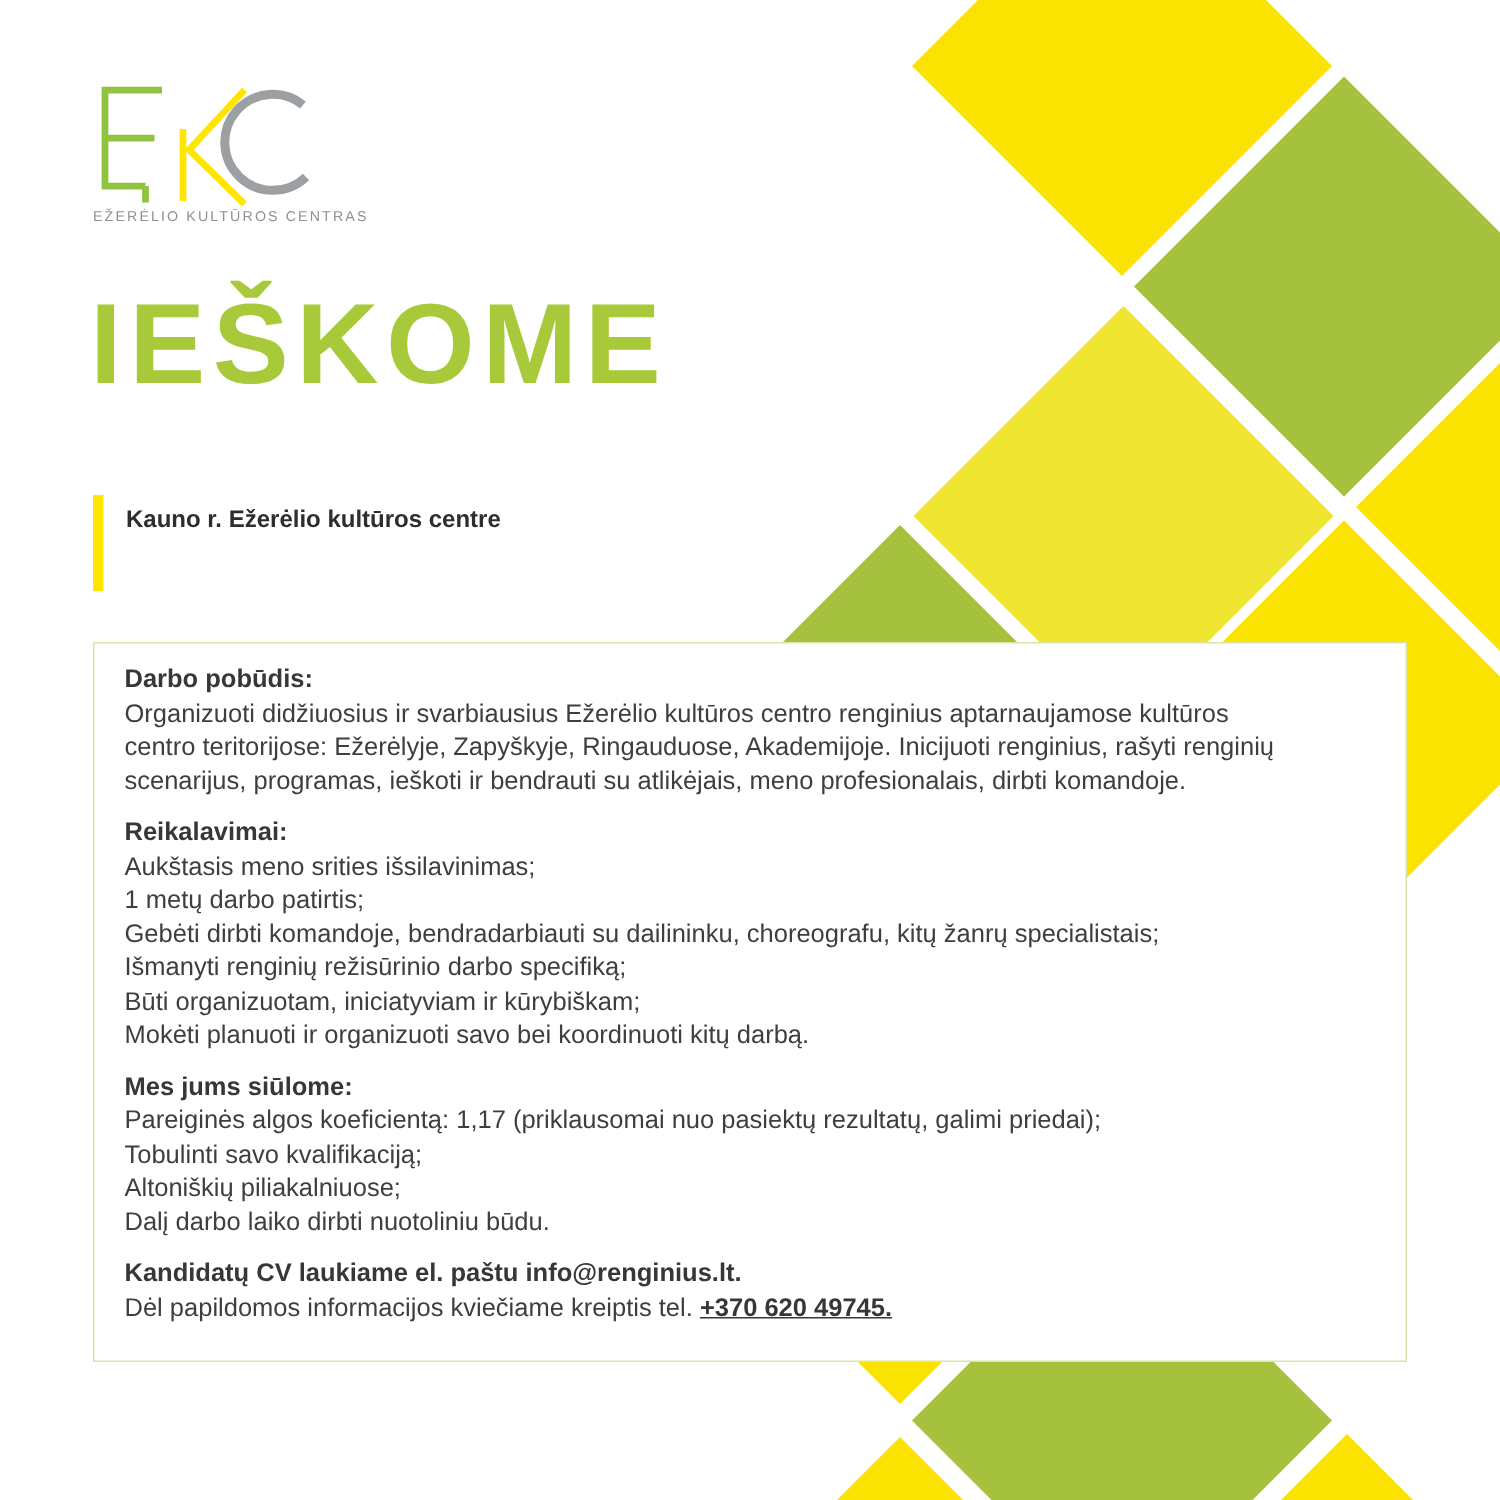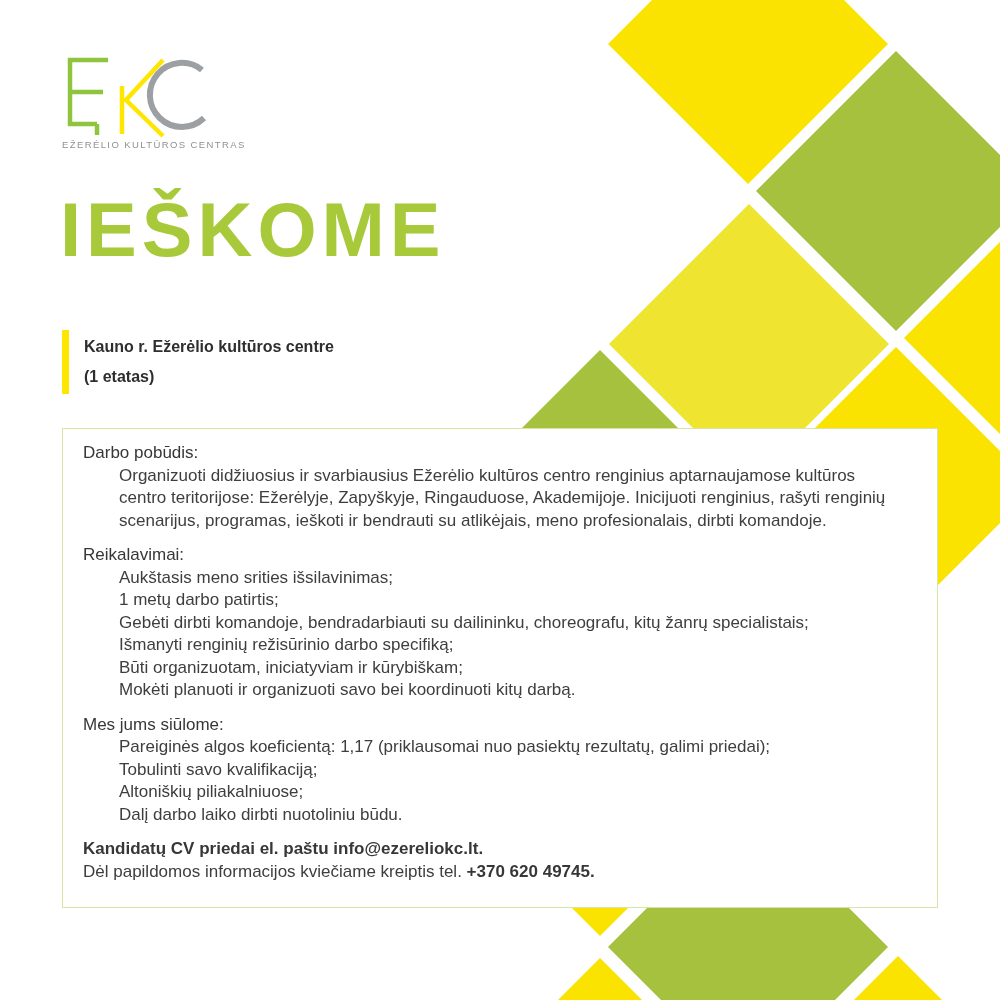--- a/index.html
+++ b/index.html
@@ -26,25 +26,25 @@
     background:#ffffff;
     border:1px solid #d9e5a4;
     box-sizing:border-box;
     z-index:2;
     padding:13px 20px;
     color:#3e3e3e;
     font-size:17px;
     line-height:22.5px;
   }
   .section{margin:0 0 12px 0;}
-  .section-title{font-weight:normal;color:#373737;}
-  .section-line{white-space:nowrap;margin-left:36px;}
+  .section-title{font-weight:bold;color:#373737;}
+  .section-line{white-space:nowrap;}
   .contact{margin:0;}
   .contact-bold{font-weight:bold;color:#373737;}
-  .phone{font-weight:bold;color:#373737;}
+  .phone{font-weight:bold;color:#373737;text-decoration:underline;}
 
   
   .logo{position:absolute;left:62px;top:56px;z-index:3;}
   .logo-sub{
     position:absolute;left:62px;top:139px;z-index:3;
     font-size:9.5px;letter-spacing:1.4px;color:#8f9193;font-weight:400;
   }
   
   .headline{
     position:absolute;left:60px;top:192px;z-index:3;
@@ -91,21 +91,20 @@
       <path d="M140,14 A32,32 0 1 0 142,62" fill="none" stroke="#9DA0A2" stroke-width="6"></path>
     </svg>
   </div>
   <div class="logo-sub">EŽERĖLIO KULTŪROS CENTRAS</div>
 
   <div class="headline" style="color: rgb(168, 202, 58);">IEŠKOME</div>
 
   <div class="accent-bar" style="background: rgb(255, 230, 0);"></div>
   <div class="location">
     <div>Kauno r. Ežerėlio kultūros centre</div>
-    <div>(1 etatas)</div>
   </div>
 
   <div class="content-box">
     <div id="sections-container">
         <div class="section">
           <div class="section-title">Darbo pobūdis:</div>
           <div class="section-line">Organizuoti didžiuosius ir svarbiausius Ežerėlio kultūros centro renginius aptarnaujamose kultūros</div>
           <div class="section-line">centro teritorijose: Ežerėlyje, Zapyškyje, Ringauduose, Akademijoje. Inicijuoti renginius, rašyti renginių</div>
           <div class="section-line">scenarijus, programas, ieškoti ir bendrauti su atlikėjais, meno profesionalais, dirbti komandoje.</div>
         </div>
@@ -120,18 +119,18 @@
         </div>
         <div class="section">
           <div class="section-title">Mes jums siūlome:</div>
           <div class="section-line">Pareiginės algos koeficientą: 1,17 (priklausomai nuo pasiektų rezultatų, galimi priedai);</div>
           <div class="section-line">Tobulinti savo kvalifikaciją;</div>
           <div class="section-line">Altoniškių piliakalniuose;</div>
           <div class="section-line">Dalį darbo laiko dirbti nuotoliniu būdu.</div>
         </div>
       </div>
     <div class="contact">
-      <div class="contact-bold"><span>Kandidatų CV priedai el. paštu </span><span>info@ezereliokc.lt.</span></div>
+      <div class="contact-bold"><span>Kandidatų CV laukiame el. paštu </span><span>info@renginius.lt.</span></div>
       <div><span>Dėl papildomos informacijos kviečiame kreiptis tel. </span><span class="phone">+370 620 49745.</span></div>
     </div>
   </div>
 
 </div>
 
 </body></html>

